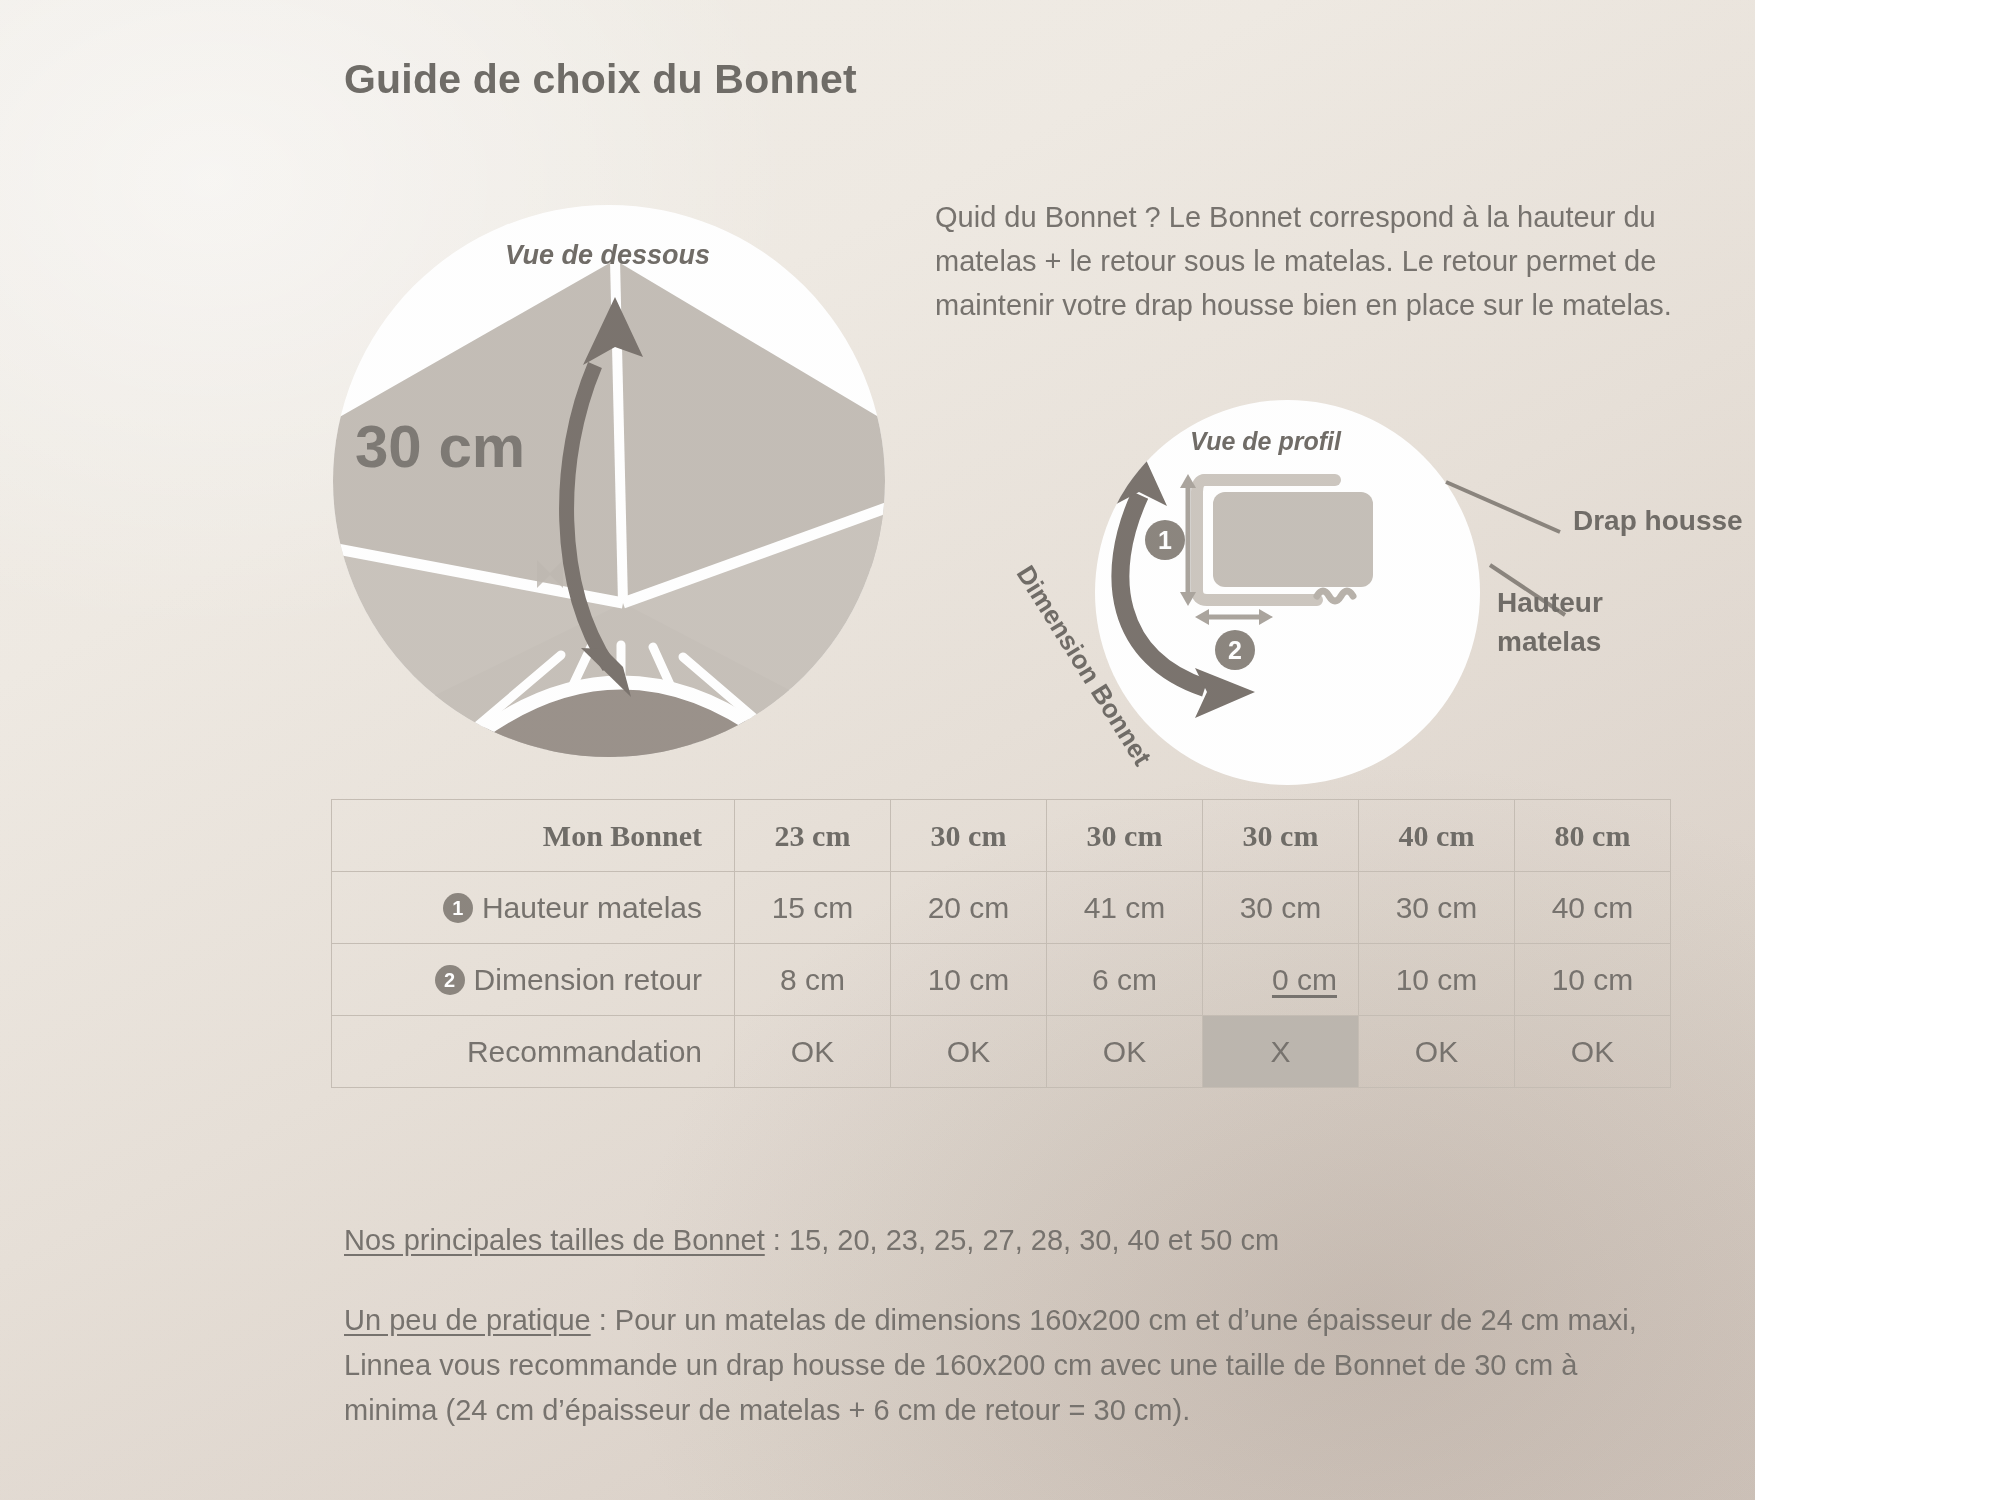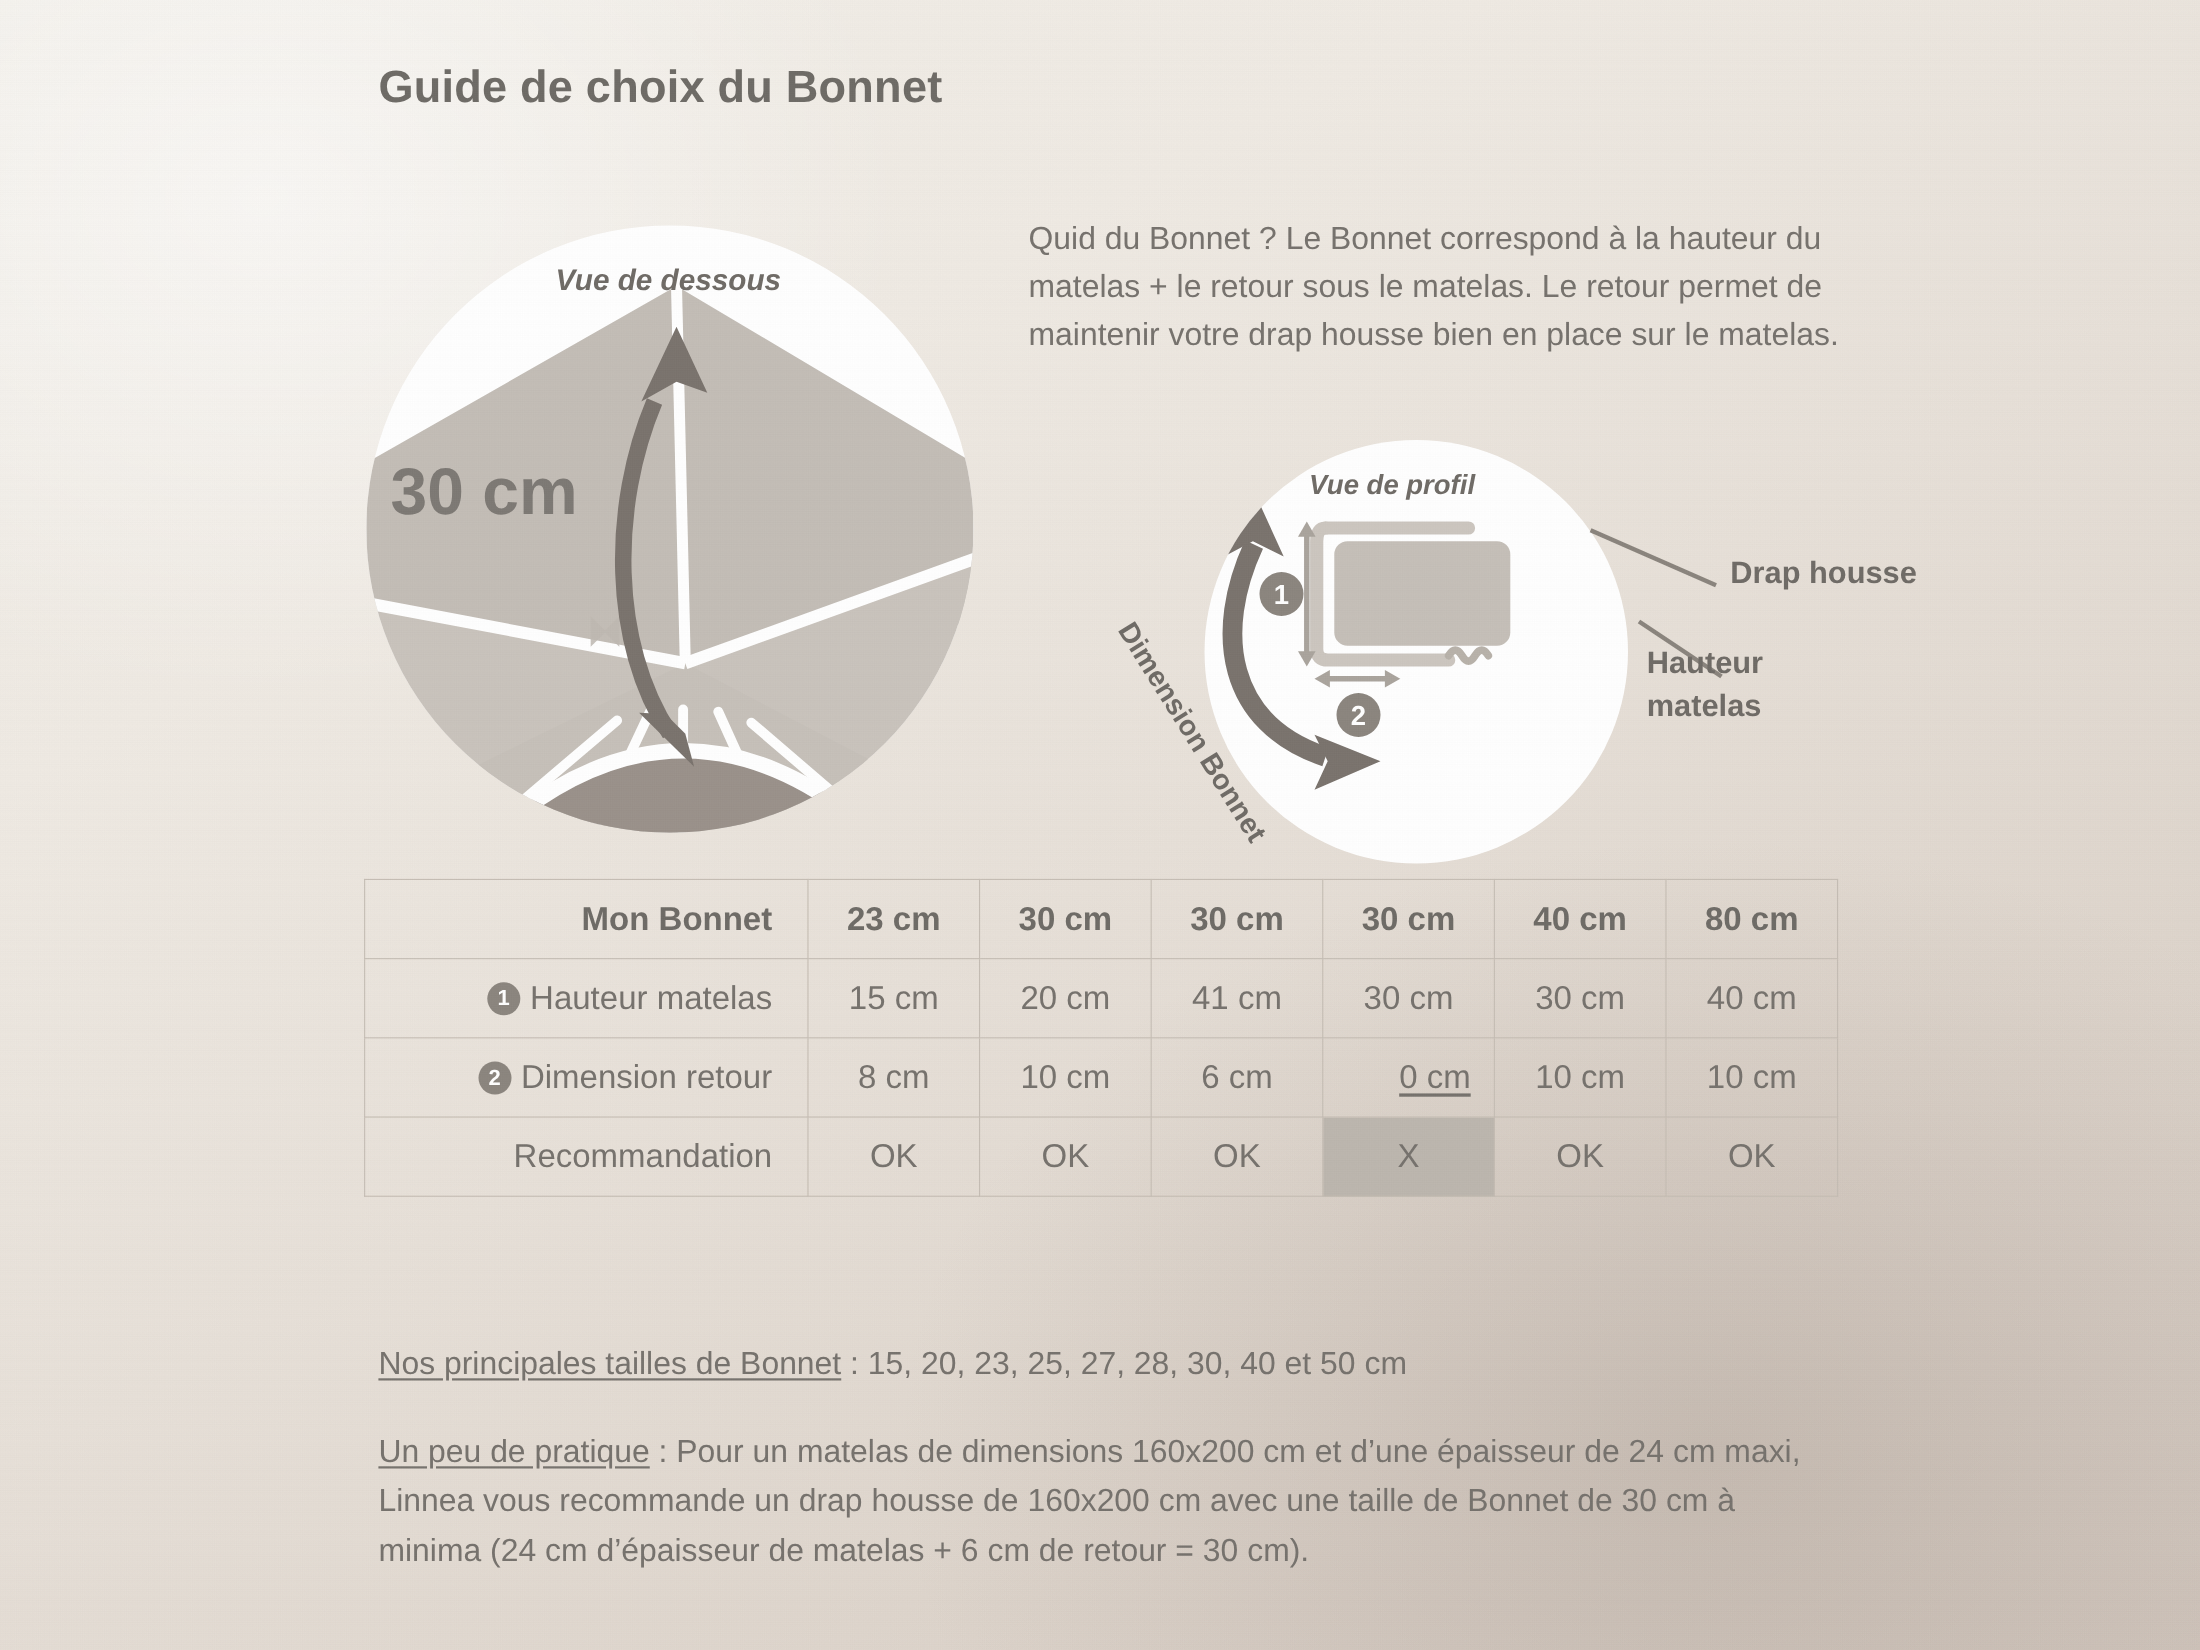--- a/index.html
+++ b/index.html
@@ -9,21 +9,21 @@
   body {
     width: 2000px;
     height: 1500px;
     font-family: "Liberation Sans", sans-serif;
     background: #ffffff;
     overflow: hidden;
   }
 
   #page {
     position: relative;
-    width: 2000px;
+    width: 1755px;
     height: 1500px;
     background:
       radial-gradient(ellipse 1200px 900px at 78% 88%, rgba(150,135,125,0.30) 0%, rgba(150,135,125,0.0) 62%),
       radial-gradient(ellipse 900px 700px at 12% 12%, rgba(255,255,255,0.55) 0%, rgba(255,255,255,0.0) 65%),
       linear-gradient(152deg, #f2efe9 0%, #efeae3 28%, #e7e0d8 52%, #ded5cc 74%, #d3c8bf 100%);
     overflow: hidden;
   }
   
   #page::after {
     content: "";
@@ -165,21 +165,21 @@
     font-size: 30px;
     color: #76726d;
     padding: 0;
   }
   .tbl td.rowhead {
     width: 370px;
     text-align: right;
     padding-right: 32px;
     position: relative;
   }
-  .tbl tr:first-child td { font-weight: bold; color: #6e6b66; }
+  .tbl tr:first-child td { font-weight: bold; color: #6e6b66; font-family: Liberation Serif, serif; }
   .tbl td.hl { background: #bcb6ae; }
   .tbl .u { text-decoration: underline; text-underline-offset: 5px; margin-left: 48px; }
 
   .badge {
     display: inline-block;
     width: 30px;
     height: 30px;
     line-height: 30px;
     border-radius: 50%;
     background: #8b857e;

